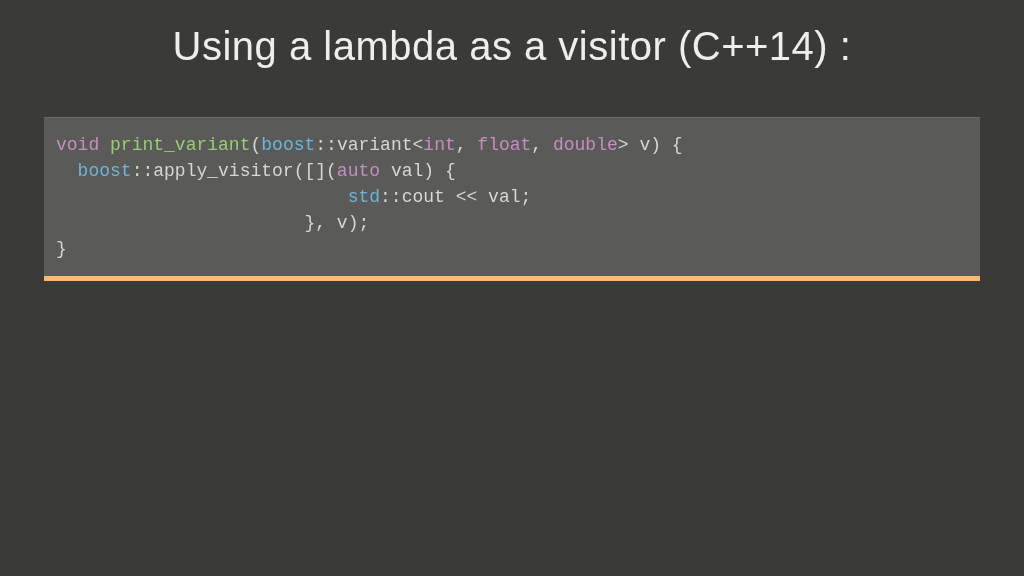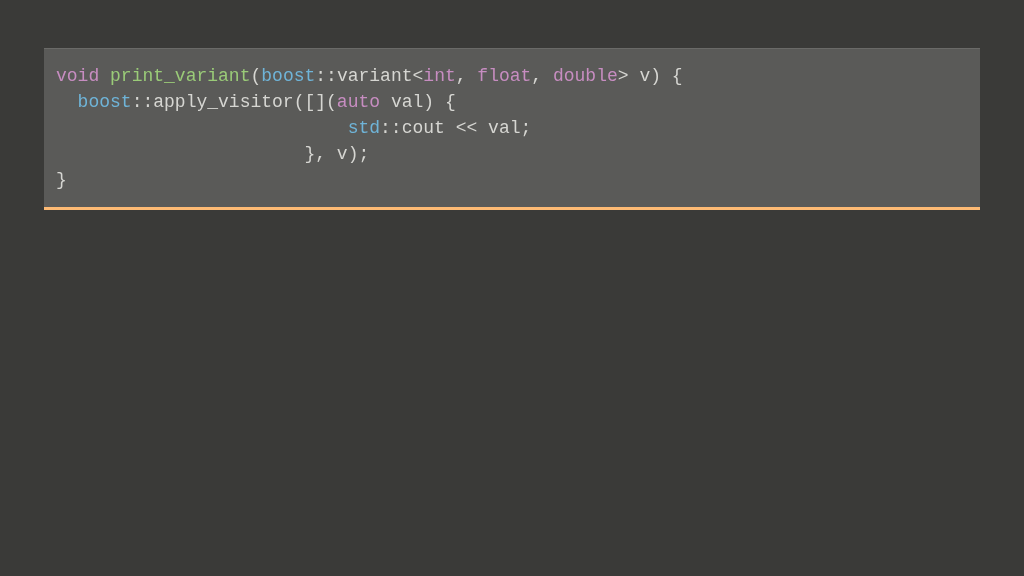--- a/index.html
+++ b/index.html
@@ -30,21 +30,21 @@
   .codeblock {
     margin: 48px 44px 0 44px;
     background: #5a5a58;
     padding: 14px 0 14px 0;
     font-family: "Courier New", Courier, monospace;
     font-size: 18px;
     line-height: 1.45;
     color: #d6d6d2;
     white-space: pre;
     border-top: 1px solid #6a6a68;
-    border-bottom: 3px solid #fdba74;
+    border-bottom: 5px solid #fdba74;
   }
   .codeblock .line { display: block; padding: 0 12px; }
   .kw-type   { color: #c78dc1; }  
   .fn-name   { color: #9acb78; }  
   .ns        { color: #6fb4d8; }
   .paren     { color: #d6d6d2; }
   .body-text {
     position: absolute;
     left: 0; right: 0;
     bottom: 64px;
@@ -53,17 +53,18 @@
     font-weight: 300;
     line-height: 1.3;
     color: #e8e8e6;
   }
 </style>
 </head>
 <body>
 
 <div class="slide">
 
+  <div class="title">Using a lambda as a visitor (C++14) :</div>
 
   <div class="codeblock"><span class="line"><span class="kw-type">void</span><span> </span><span class="fn-name">print_variant</span><span class="paren">(</span><span class="ns">boost</span><span>::variant&lt;</span><span class="kw-type">int</span><span>, </span><span class="kw-type">float</span><span>, </span><span class="kw-type">double</span><span>&gt; v) {</span></span><span class="line"><span>  </span><span class="ns">boost</span><span>::apply_visitor([](</span><span class="kw-type">auto</span><span> val) {</span></span><span class="line"><span>                           </span><span class="ns">std</span><span>::cout &lt;&lt; val;</span></span><span class="line"><span>                       }, v);</span></span><span class="line"><span>}</span></span></div>
 
 
 </div>
 
 </body></html>

